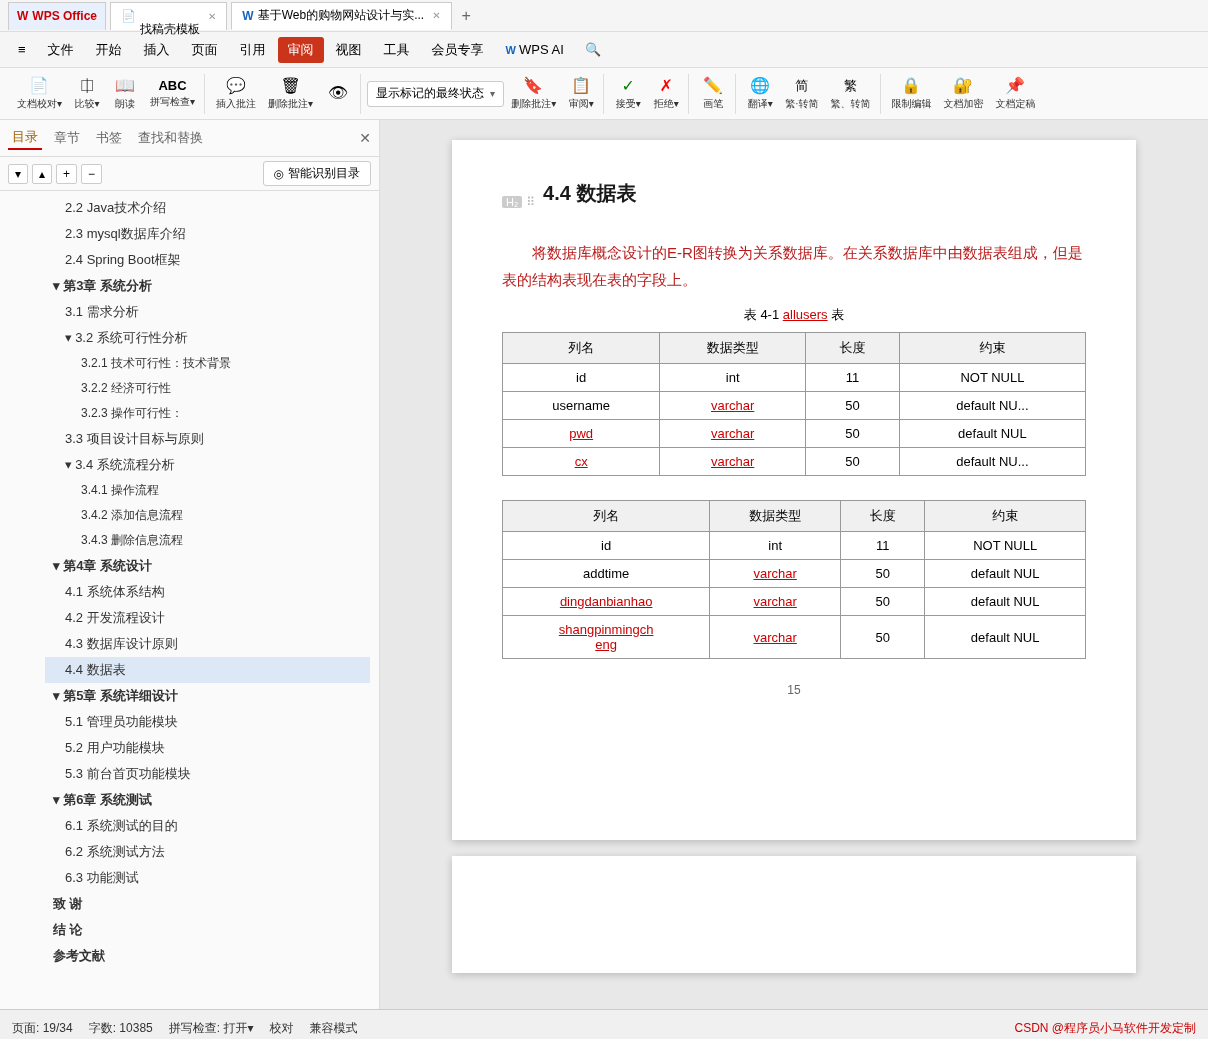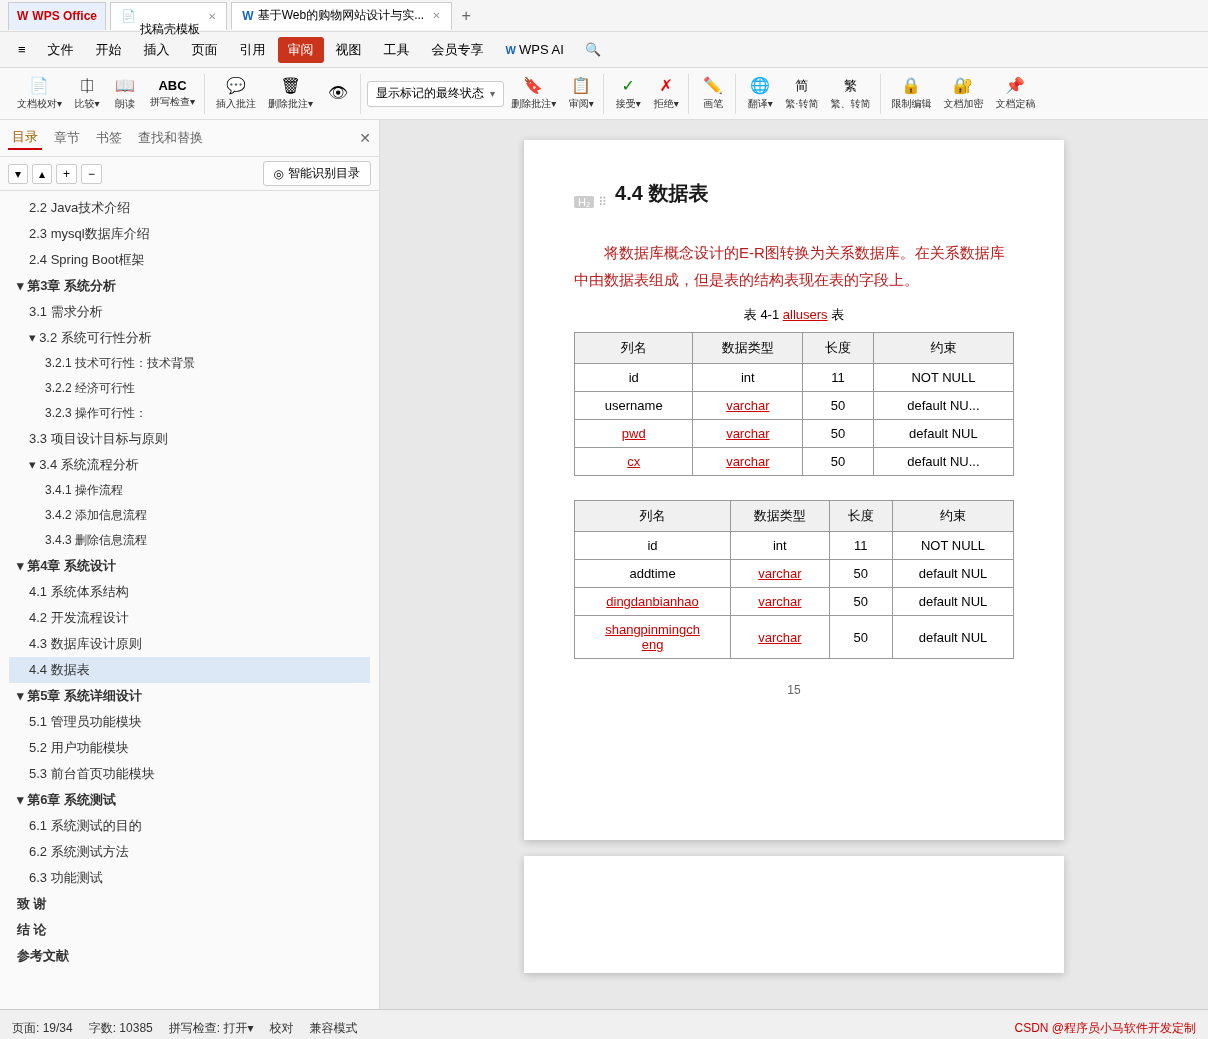--- a/index.html
+++ b/index.html
@@ -32,30 +32,30 @@
 
     
     .sidebar { width: 380px; background: #fafafa; border-right: 1px solid #ddd; display: flex; flex-direction: column; overflow: hidden; }
     .sidebar-tabs { display: flex; align-items: center; padding: 6px 8px; gap: 8px; border-bottom: 1px solid #ddd; }
     .sidebar-tab { font-size: 13px; padding: 2px 4px; cursor: pointer; color: #666; }
     .sidebar-tab.active { color: #a16207; border-bottom: 2px solid #c00; }
     .sidebar-close { margin-left: auto; font-size: 14px; color: #666; cursor: pointer; }
     .sidebar-toolbar { display: flex; align-items: center; padding: 4px 8px; gap: 4px; border-bottom: 1px solid #ddd; }
     .sidebar-nav-btn { padding: 2px 6px; cursor: pointer; background: #fff; border: 1px solid #ccc; font-size: 12px; border-radius: 2px; }
     .smart-btn { margin-left: auto; display: flex; align-items: center; gap: 4px; padding: 3px 10px; background: #fff; border: 1px solid #ccc; border-radius: 3px; font-size: 12px; cursor: pointer; }
-    .sidebar-content { overflow-y: auto; flex: 1; padding: 4px 9px; }
+    .sidebar-content { overflow-y: auto; flex: 1; padding: 4px 9px; margin-left: 36px; }
     .toc-item { padding: 4px 12px; cursor: pointer; font-size: 13px; color: #333; white-space: nowrap; overflow: hidden; text-overflow: ellipsis; }
     .toc-item.active { background: #dce8f5; color: #333; }
     .toc-item.level1 { font-weight: bold; padding-left: 8px; }
     .toc-item.level2 { padding-left: 20px; }
     .toc-item.level3 { padding-left: 36px; font-size: 12px; }
 
     
     .doc-area { flex: 1; background: #e8e8e8; overflow-y: auto; display: flex; flex-direction: column; align-items: center; padding: 20px 0; }
-    .page { background: #fff; width: 540px; min-height: 700px; padding: 40px 50px; box-shadow: 0 2px 8px rgba(0,0,0,0.2); margin-bottom: 16px; position: relative; }
+    .page { background: #fff; width: 684px; min-height: 700px; padding: 40px 50px; box-shadow: 0 2px 8px rgba(0,0,0,0.2); margin-bottom: 16px; position: relative; }
 
     
     .section-heading { font-size: 20px; font-weight: bold; color: #1a1a1a; margin-bottom: 16px; }
     .intro-text { font-size: 15px; color: #b91c1c; line-height: 1.8; margin-bottom: 13px; text-indent: 2em; }
     .table-caption { text-align: center; font-size: 13px; margin-bottom: 8px; }
     .table-caption .table-name { color: #c00; text-decoration: underline; }
     .data-table { width: 100%; border-collapse: collapse; margin-bottom: 24px; font-size: 13px; }
     .data-table th, .data-table td { border: 1px solid #999; padding: 6px 10px; text-align: center; }
     .data-table thead th { background: #f0f0f0; font-weight: normal; }
     .data-table td.red-text { color: #c00; text-decoration: underline; }

